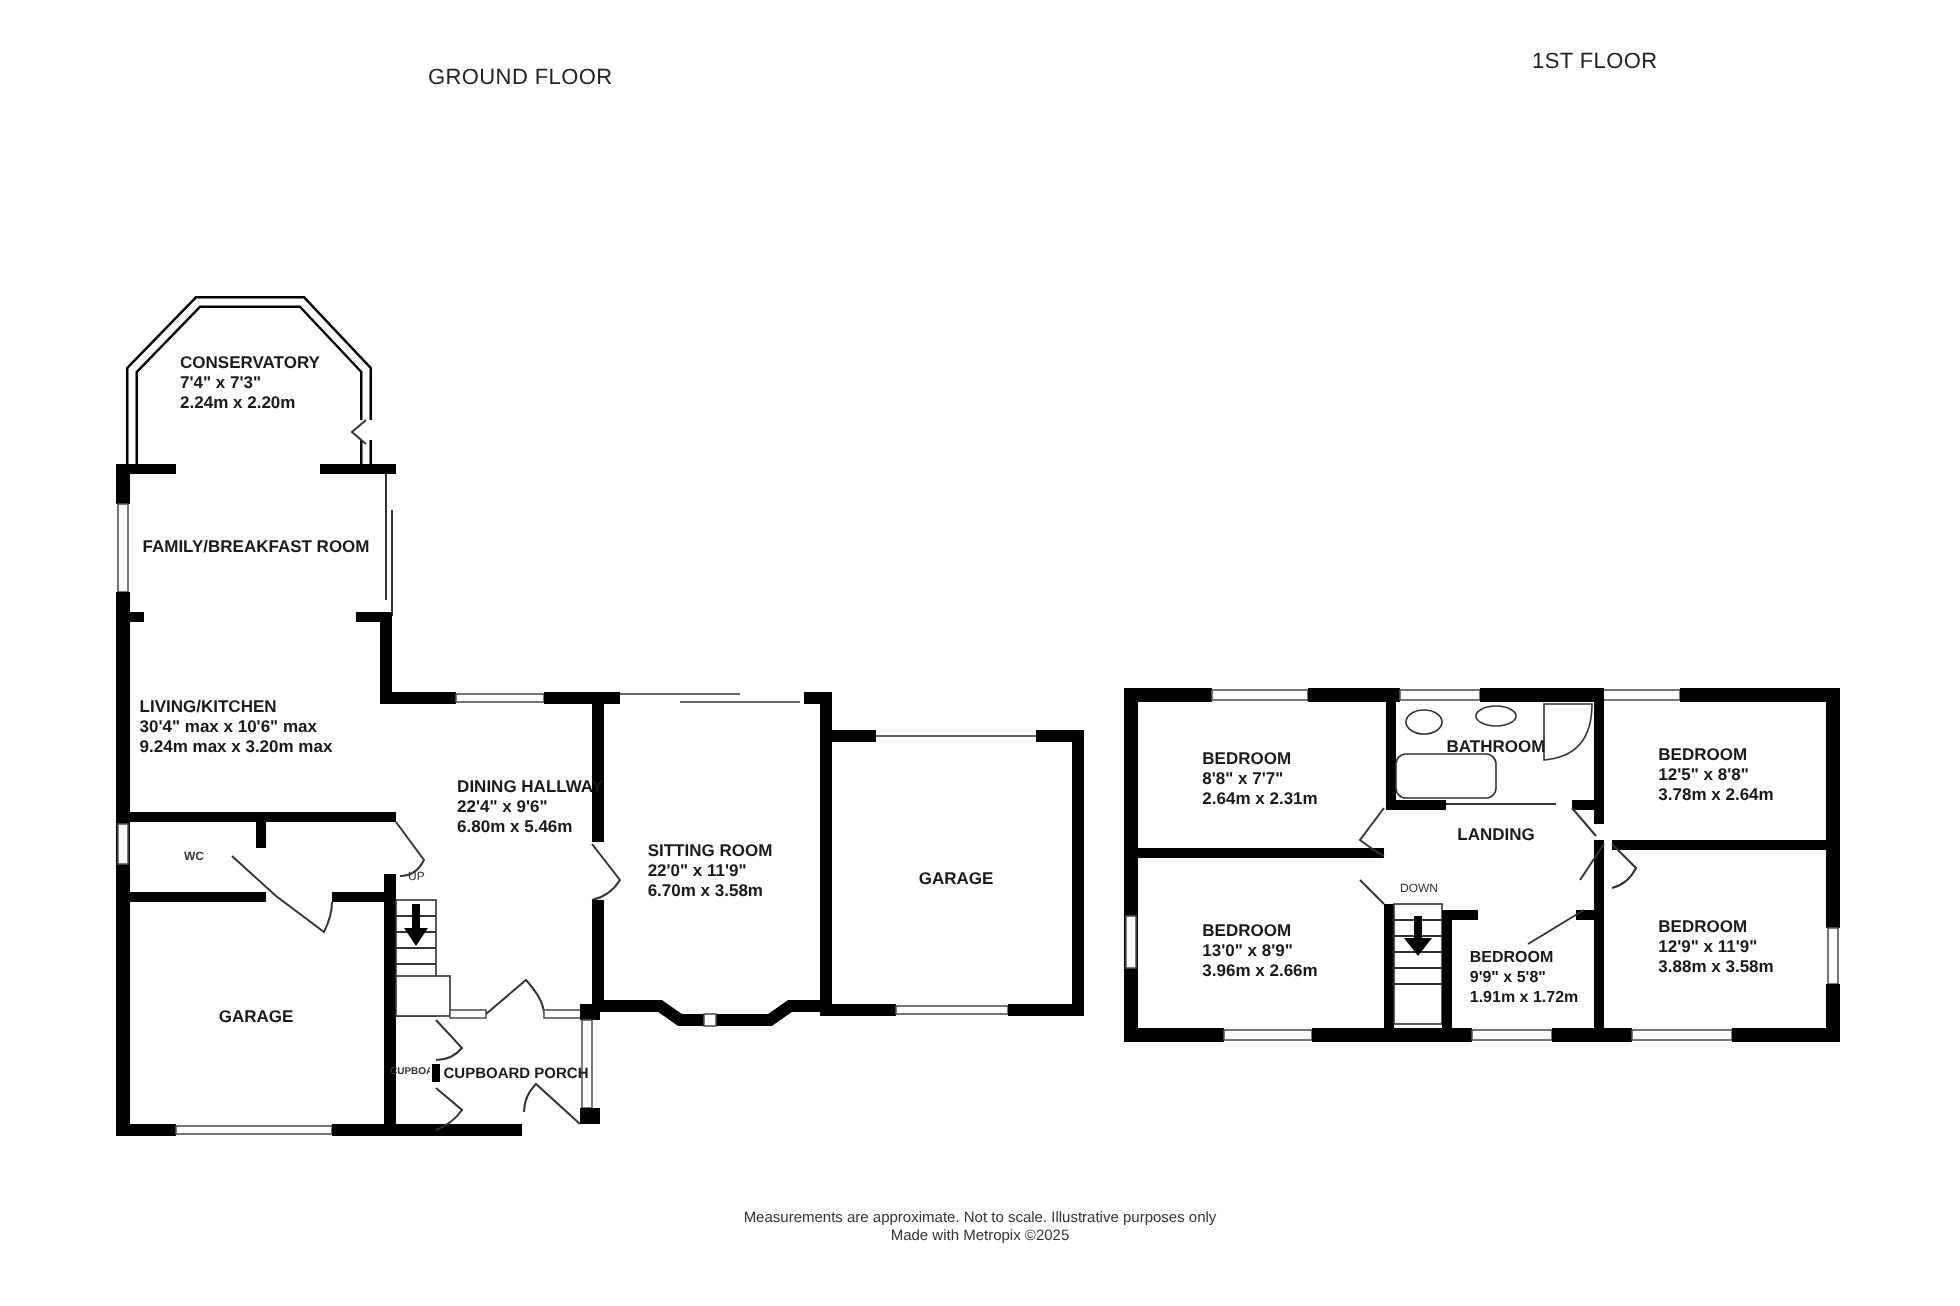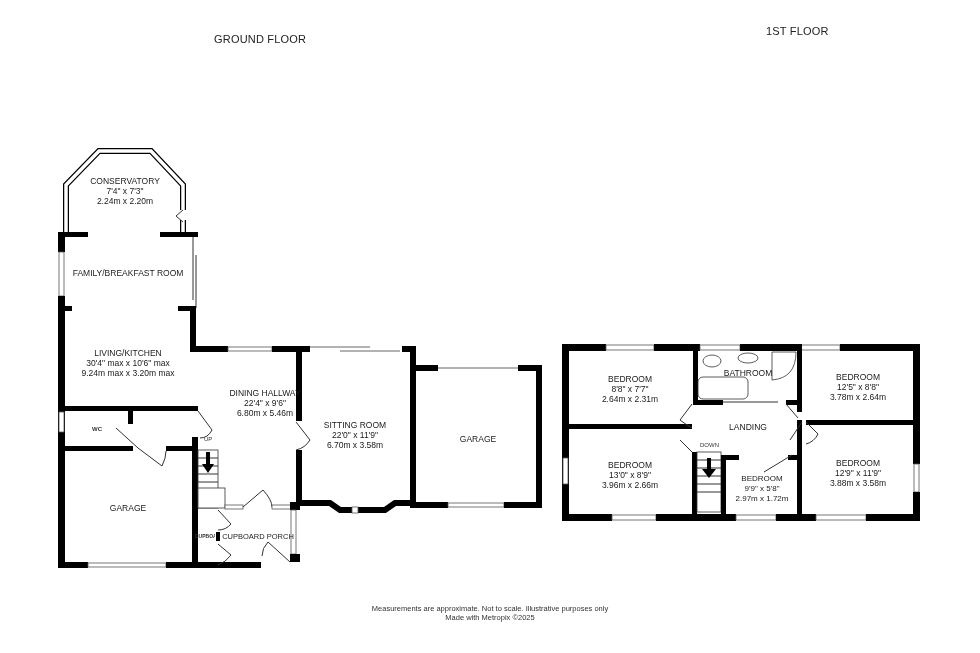--- a/index.html
+++ b/index.html
@@ -2,21 +2,21 @@
 <html><head>
 <meta charset="utf-8">
 <style>
   html, body { margin:0; padding:0; background:#ffffff; }
   body { width:980px; height:653px; position:relative; overflow:hidden; font-family:"Liberation Sans", sans-serif; }
   .floor-title { position:absolute; font-size:11px; color:#222; letter-spacing:0.2px; }
   svg.plan { position:absolute; left:0; top:0; }
   .wall { fill:#000; }
   .win { fill:#fff; stroke:#555; stroke-width:0.8; }
   .thin { stroke:#333; stroke-width:1; fill:none; }
-  .room-label { position:absolute; text-align:center; font-weight:normal; font-size:8.5px; color:#1a1a1a; line-height:10px; transform:translateX(-50%); white-space:nowrap; }
+  .room-label { position:absolute; text-align:left; font-weight:bold; font-size:8.5px; color:#1a1a1a; line-height:10px; transform:translateX(-50%); white-space:nowrap; }
   .room-label .name { display:block; }
   .room-label .dim { display:block; }
   .small-label { position:absolute; font-size:6px; color:#333; font-weight:bold; white-space:nowrap; }
   .footer { position:absolute; left:0; width:980px; text-align:center; font-size:7.5px; color:#333; line-height:10px; }
 </style>
 </head>
 <body>
 
 <div class="floor-title" style="left:214px;top:33px;">GROUND FLOOR</div>
 <div class="floor-title" style="left:720px;top:25px;margin-left:46px;">1ST FLOOR</div>
@@ -159,21 +159,21 @@
 </svg>
 
 <div class="room-label" style="left:125px;top:176px;">
   <span class="name">CONSERVATORY</span>
   <span class="dim">7'4"  x 7'3"</span>
   <span class="dim">2.24m  x 2.20m</span>
 </div>
 <div class="room-label" style="left:128px;top:268px;">
   <span class="name">FAMILY/BREAKFAST ROOM</span>
 </div>
-<div class="room-label" style="left:128px;top:348px;">
+<div class="room-label" style="left:118px;top:348px;">
   <span class="name">LIVING/KITCHEN</span>
   <span class="dim">30'4" max x 10'6" max</span>
   <span class="dim">9.24m max x 3.20m max</span>
 </div>
 <div class="room-label" style="left:245px;top:388px;margin-left:20px;">
   <span class="name">DINING HALLWAY</span>
   <span class="dim">22'4"  x 9'6"</span>
   <span class="dim">6.80m  x 5.46m</span>
 </div>
 <div class="room-label" style="left:355px;top:420px;">
@@ -200,32 +200,32 @@
   <span class="dim">2.64m  x 2.31m</span>
 </div>
 <div class="room-label" style="left:748px;top:368px;">
   <span class="name">BATHROOM</span>
 </div>
 <div class="room-label" style="left:858px;top:372px;">
   <span class="name">BEDROOM</span>
   <span class="dim">12'5"  x 8'8"</span>
   <span class="dim">3.78m  x 2.64m</span>
 </div>
-<div class="room-label" style="left:748px;top:422px;">
+<div class="room-label" style="left:748px;top:412px;">
   <span class="name">LANDING</span>
 </div>
 <div class="room-label" style="left:630px;top:460px;">
   <span class="name">BEDROOM</span>
   <span class="dim">13'0"  x 8'9"</span>
   <span class="dim">3.96m  x 2.66m</span>
 </div>
 <div class="room-label" style="left:762px;top:474px;font-size:8px;">
   <span class="name">BEDROOM</span>
   <span class="dim">9'9"  x 5'8"</span>
-  <span class="dim">2.97m  x 1.72m</span>
+  <span class="dim">1.91m  x 1.72m</span>
 </div>
 <div class="room-label" style="left:858px;top:458px;">
   <span class="name">BEDROOM</span>
   <span class="dim">12'9"  x 11'9"</span>
   <span class="dim">3.88m  x 3.58m</span>
 </div>
 <div class="small-label" style="left:700px;top:442px;font-weight:normal;">DOWN</div>
 
 <div class="footer" style="top:604px;">Measurements are approximate.  Not to scale.  Illustrative purposes only</div>
 <div class="footer" style="top:613px;">Made with Metropix ©2025</div>

